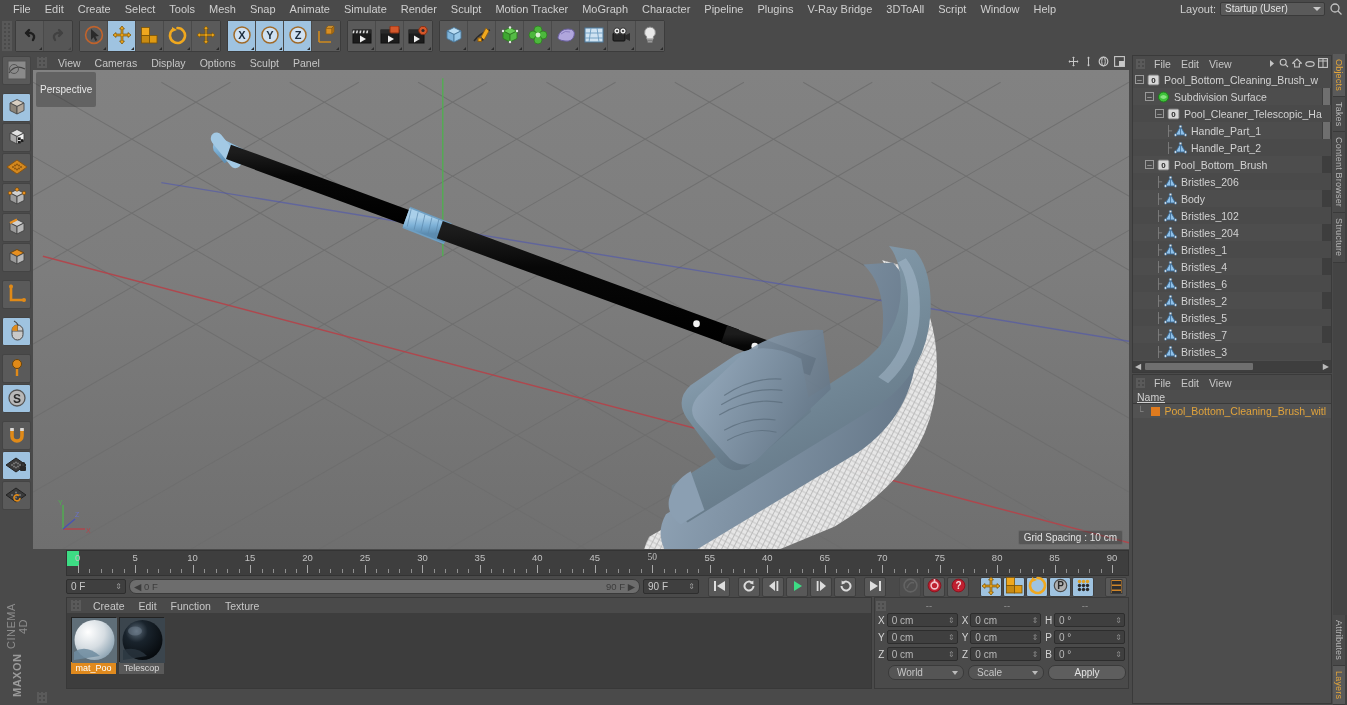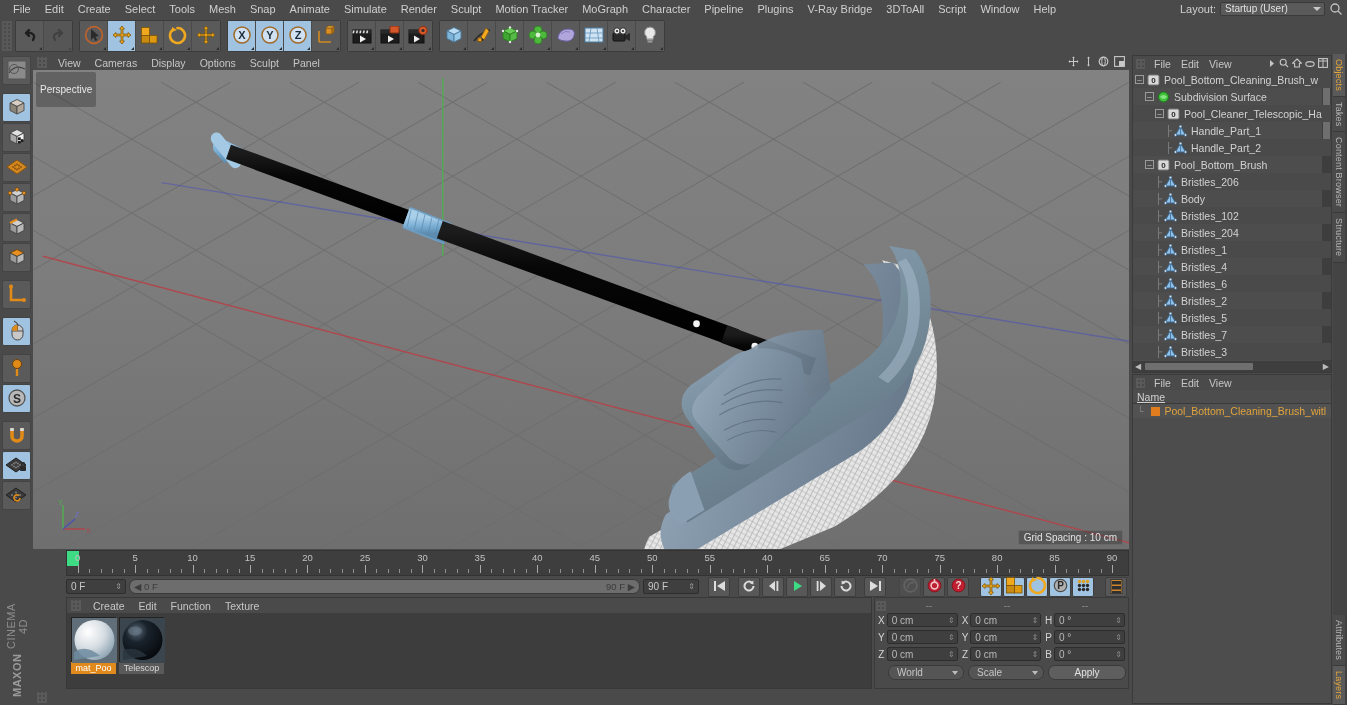--- a/index.html
+++ b/index.html
@@ -783,21 +783,21 @@
               <div class="tl-tick-lbl" style="left: 28.0833%;">25</div>
               <div class="tl-tick maj" style="left: 28.0833%;"></div>
               <div class="tl-tick-lbl" style="left: 33.5%;">30</div>
               <div class="tl-tick maj" style="left: 33.5%;"></div>
               <div class="tl-tick-lbl" style="left: 38.9167%;">35</div>
               <div class="tl-tick maj" style="left: 38.9167%;"></div>
               <div class="tl-tick-lbl" style="left: 44.3333%;">40</div>
               <div class="tl-tick maj" style="left: 44.3333%;"></div>
               <div class="tl-tick-lbl" style="left: 49.75%;">45</div>
               <div class="tl-tick maj" style="left: 49.75%;"></div>
-              <div class="tl-tick-lbl" style="left: 55.1667%;">50</div>
+              <div class="tl-tick-lbl" style="left: 55.1667%; font-family: Liberation Serif, serif;">50</div>
               <div class="tl-tick maj" style="left: 55.1667%;"></div>
               <div class="tl-tick-lbl" style="left: 60.5833%;">55</div>
               <div class="tl-tick maj" style="left: 60.5833%;"></div>
               <div class="tl-tick-lbl" style="left: 66%;">40</div>
               <div class="tl-tick maj" style="left: 66%;"></div>
               <div class="tl-tick-lbl" style="left: 71.4167%;">65</div>
               <div class="tl-tick maj" style="left: 71.4167%;"></div>
               <div class="tl-tick-lbl" style="left: 76.8333%;">70</div>
               <div class="tl-tick maj" style="left: 76.8333%;"></div>
               <div class="tl-tick-lbl" style="left: 82.25%;">75</div>

